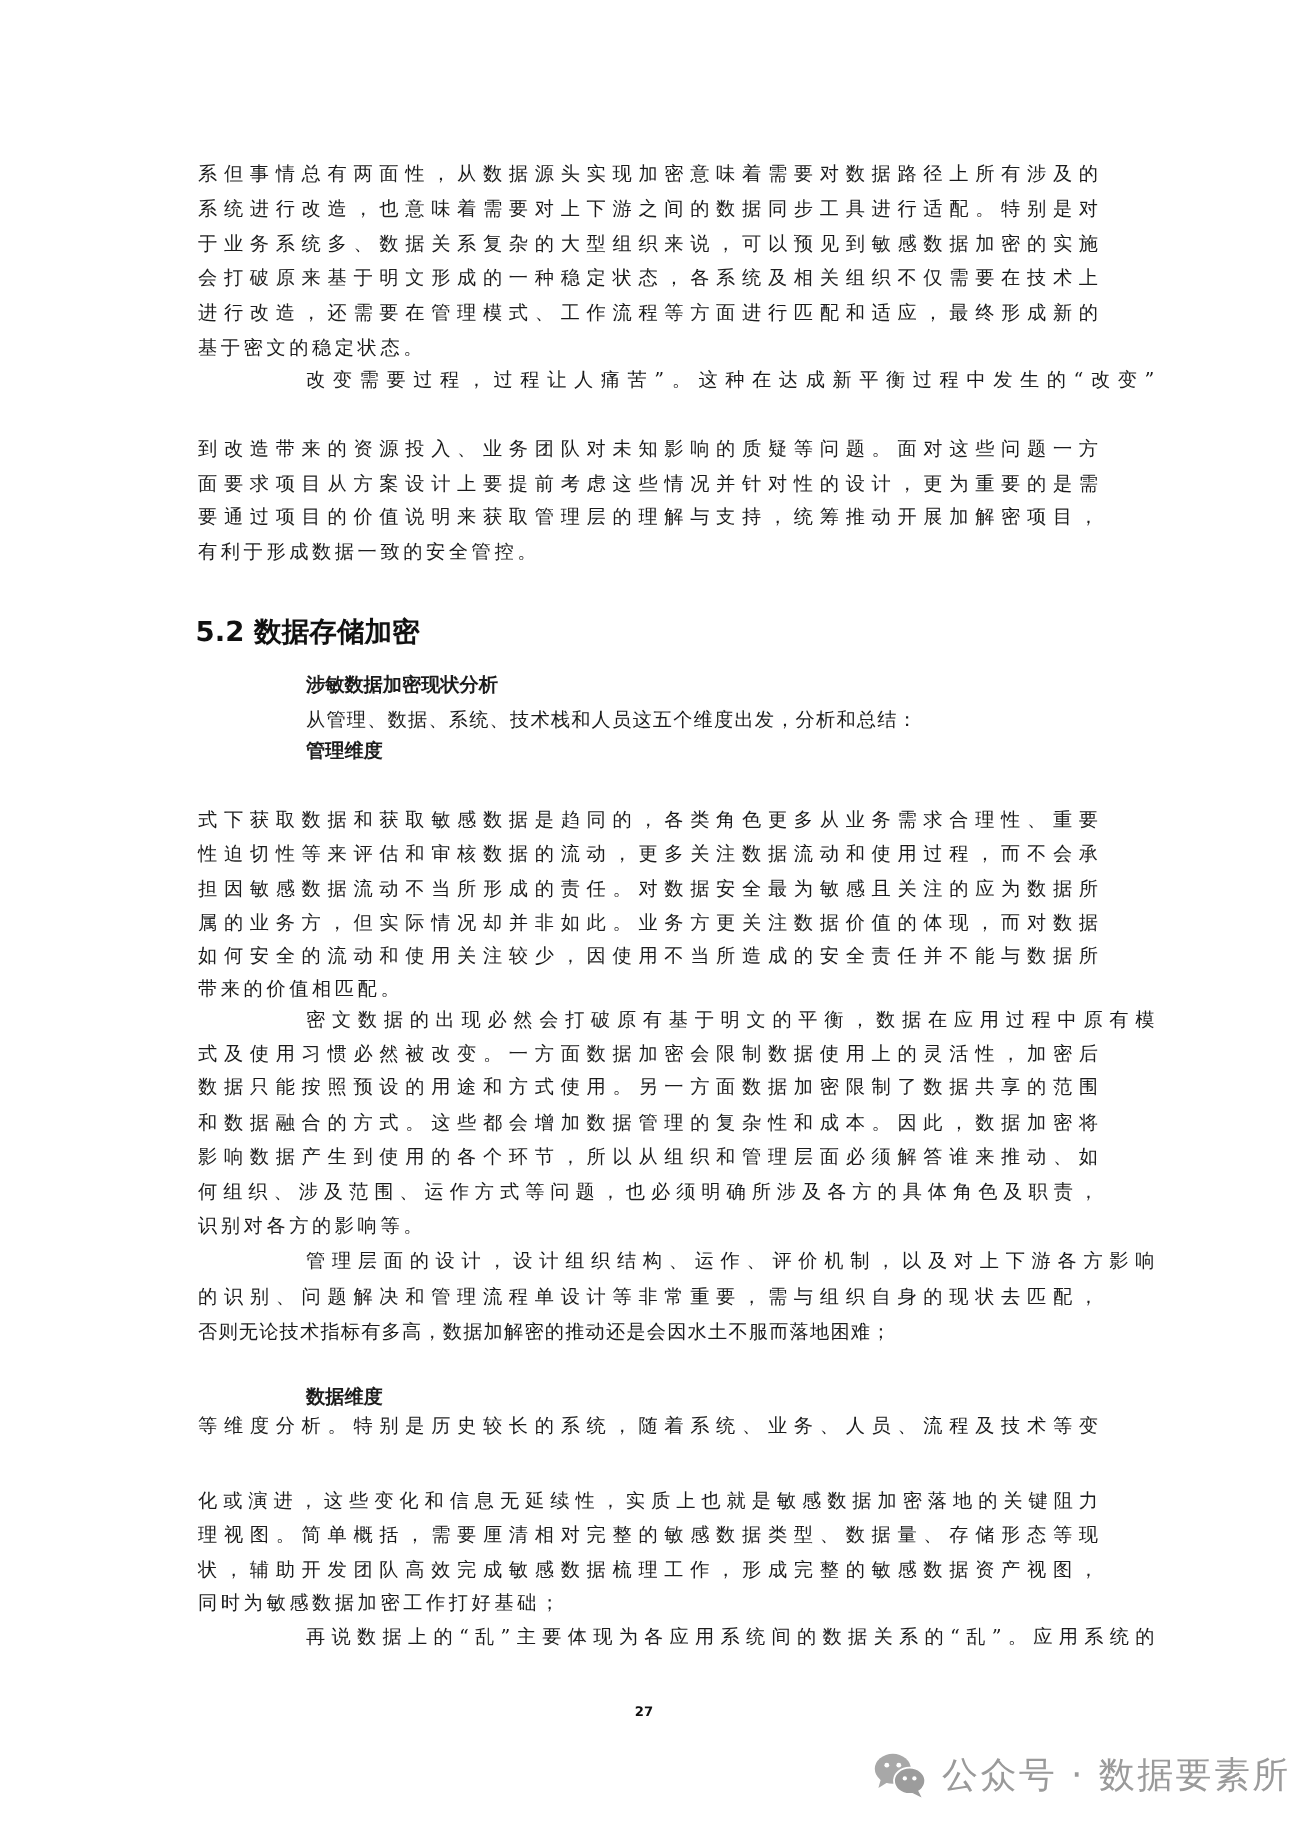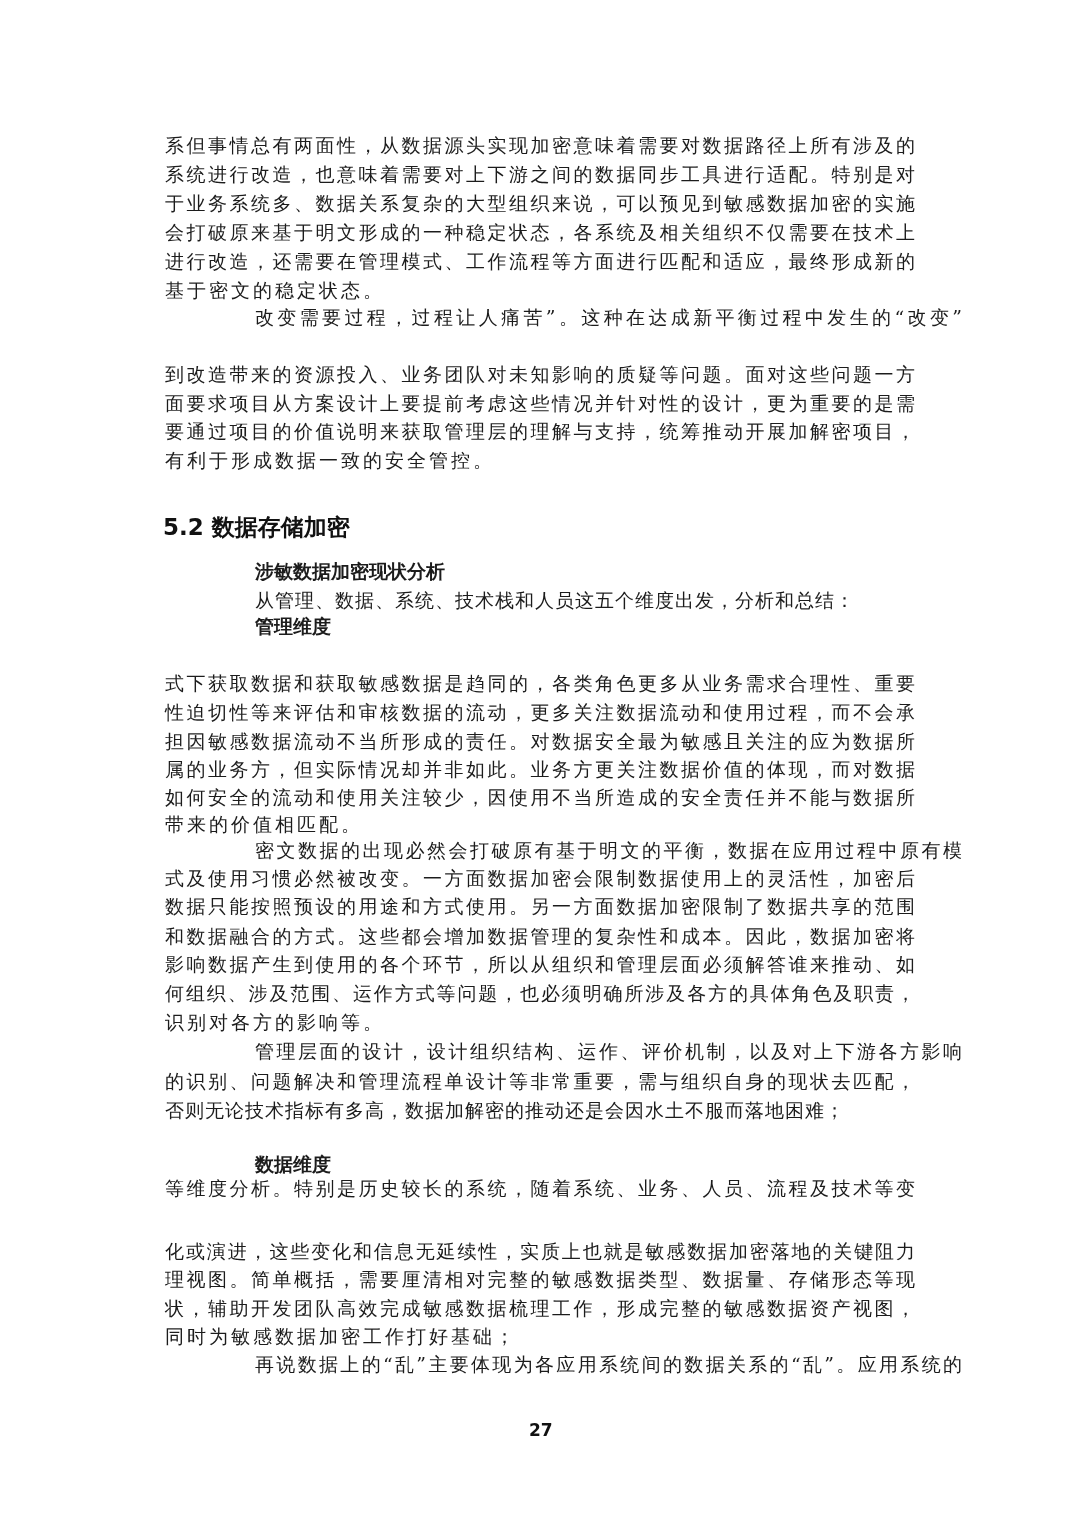--- a/index.html
+++ b/index.html
@@ -1,28 +1,28 @@
 <!DOCTYPE html>
 <html><head>
 <meta charset="utf-8">
 <style>
   html, body { margin: 0; padding: 0; background: #ffffff; }
   body { width: 1080px; height: 1527px; position: relative; overflow: hidden;
          font-family: "DejaVu Serif", "Liberation Serif", serif; color: #1c1c1c; }
   .page { position: absolute; left: 0; top: 0; width: 1080px; height: 1527px; background: #ffffff; }
   .ln { position: absolute; left: 165px; width: 750px; height: 30px; line-height: 30px;
-        font-size: 19px; white-space: nowrap; text-align: justify; text-align-last: justify;
+        font-size: 16px; white-space: nowrap; text-align: justify; text-align-last: justify;
         letter-spacing: 0px; }
   .ln.ind { left: 208px; width: 707px; margin-left: 47px; }
   .ln.last { text-align-last: left; letter-spacing: 3px; }
   .ln.bold { font-family: "DejaVu Sans", "Liberation Sans", sans-serif; font-weight: bold;
              text-align-last: left; letter-spacing: 0px; }
   .heading { position: absolute; left: 163px; top: 512px; font-size: 23px; line-height: 30px;
              font-family: "DejaVu Sans", "Liberation Sans", sans-serif; font-weight: bold; color: #111; }
-  .pageno { position: absolute; left: 529px; top: 1420px; font-size: 17px; font-weight: bold;
+  .pageno { position: absolute; left: 529px; top: 1420px; font-size: 11px; font-weight: bold;
             font-family: "DejaVu Sans", "Liberation Sans", sans-serif; color: #111; }
   .watermark { position: absolute; left: 727px; top: 1456px; height: 46px; display: flex; align-items: center;
                color: #9a9a9a; font-family: "DejaVu Sans", "Liberation Sans", sans-serif; font-size: 30px; }
   .watermark .wm-icon { width: 46px; height: 40px; margin-right: 12px; }
   .watermark span { letter-spacing: 2px; }
 </style>
 </head>
 <body>
 
 <div class="page">
@@ -68,13 +68,26 @@
   <div class="ln ind bold" style="top:1149px">数据维度</div>
   <div class="ln" style="top:1173px">等维度分析。特别是历史较长的系统，随着系统、业务、人员、流程及技术等变</div>
   <div class="ln" style="top:1236px">化或演进，这些变化和信息无延续性，实质上也就是敏感数据加密落地的关键阻力</div>
   <div class="ln" style="top:1264px">理视图。简单概括，需要厘清相对完整的敏感数据类型、数据量、存储形态等现</div>
   <div class="ln" style="top:1293px">状，辅助开发团队高效完成敏感数据梳理工作，形成完整的敏感数据资产视图，</div>
   <div class="ln last" style="top:1321px">同时为敏感数据加密工作打好基础；</div>
   <div class="ln ind" style="top:1349px">再说数据上的“乱”主要体现为各应用系统间的数据关系的“乱”。应用系统的</div>
 
   <div class="pageno">27</div>
 
+  <div class="watermark">
+    <svg class="wm-icon" viewBox="0 0 46 40">
+      <ellipse cx="17" cy="15" rx="15" ry="12.5" fill="#a8a8a8"></ellipse>
+      <path d="M7 24 L5 31 L13 26 Z" fill="#a8a8a8"></path>
+      <circle cx="12" cy="12" r="2" fill="#ffffff"></circle>
+      <circle cx="22" cy="12" r="2" fill="#ffffff"></circle>
+      <ellipse cx="31" cy="25" rx="13" ry="11" fill="#9c9c9c" stroke="#ffffff" stroke-width="1.5"></ellipse>
+      <path d="M38 33 L41 39 L33 35 Z" fill="#9c9c9c"></path>
+      <circle cx="27" cy="23" r="1.8" fill="#ffffff"></circle>
+      <circle cx="35" cy="23" r="1.8" fill="#ffffff"></circle>
+    </svg>
+    <span>公众号 · 数据要素所</span>
+  </div>
 </div>
 
 </body></html>

